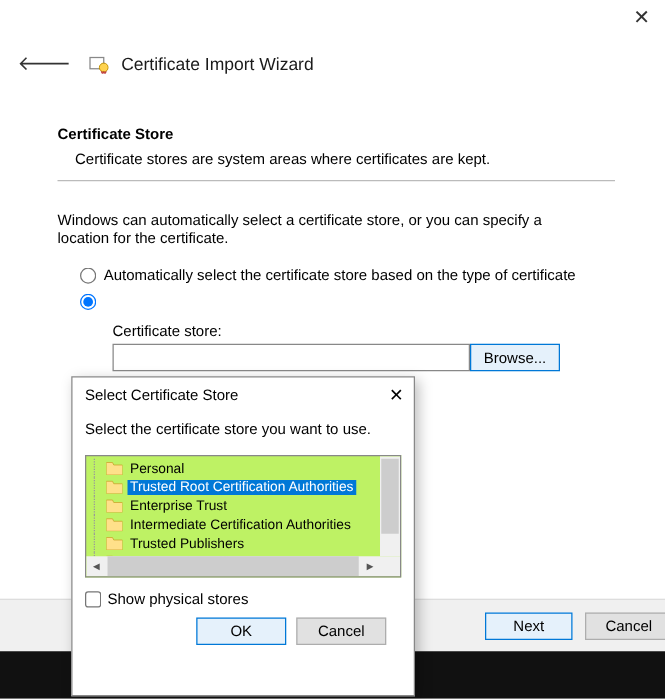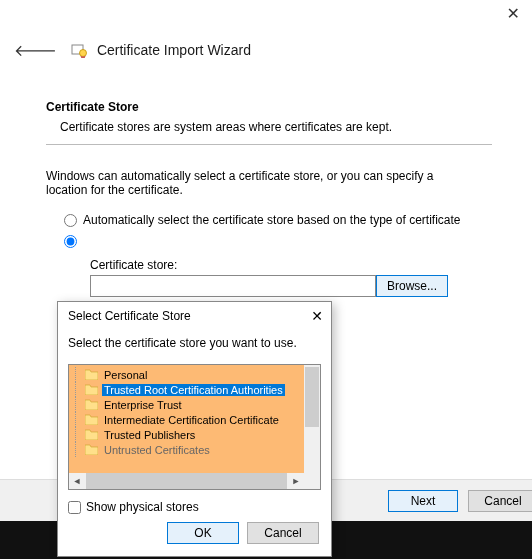--- a/index.html
+++ b/index.html
@@ -100,24 +100,24 @@
   .dlg-title {
     display: flex; justify-content: space-between; align-items: center;
     padding: 6px 8px 6px 10px;
     font-size: 12px;
   }
   .dlg-close { font-size: 14px; cursor: pointer; font-family: Arial, sans-serif; }
   .dlg-body { padding: 6px 10px 0 10px; font-size: 12px; }
   .dlg-desc { margin-bottom: 14px; }
   .tree-outer {
     border: 1px solid #888;
-    height: 126px;
+    height: 98px;
     position: relative;
     overflow: hidden;
-    background: #fdba74;
+    background: #bef264;
   }
   .tree-inner {
     position: absolute; top: 0; left: 0; right: 16px; bottom: 16px;
     padding: 2px 2px 2px 6px;
     overflow: hidden;
   }
   .tree-item {
     display: flex; align-items: center; gap: 4px;
     height: 15px; font-size: 11px;
     white-space: nowrap;
@@ -156,21 +156,21 @@
     font-size: 9px; color: #555;
   }
   .hscroll .track { flex: 1; height: 100%; background: #cdcdcd; margin: 0 1px; }
   .scroll-corner {
     position: absolute; right: 0; bottom: 0; width: 16px; height: 16px;
     background: #f0f0f0;
   }
   .chk-row { display: flex; align-items: center; gap: 5px; margin-top: 10px; font-size: 12px; }
   .dlg-footer {
     display: flex; justify-content: flex-end; gap: 8px;
-    padding: 8px 12px 10px 0;
+    padding: 8px 22px 10px 0;
   }
   .dlg-btn {
     width: 72px; height: 22px; font-size: 12px;
     background: #e1e1e1; border: 1px solid #adadad; cursor: pointer;
   }
   .dlg-btn.primary {
     border: 1px solid #0078d7; background: #e5f1fb;
   }
   input[type=checkbox] { margin: 0; width: 13px; height: 13px; }
 </style>
@@ -247,21 +247,21 @@
             <div class="tree-item">
               <svg class="folder" viewBox="0 0 13 11">
                 <path d="M0 2 L0 11 L13 11 L13 3 L6 3 L5 1 L0 1 Z" fill="#ffe08a" stroke="#c9a227" stroke-width="0.6"></path>
               </svg>
               <span class="label">Enterprise Trust</span>
             </div>
             <div class="tree-item">
               <svg class="folder" viewBox="0 0 13 11">
                 <path d="M0 2 L0 11 L13 11 L13 3 L6 3 L5 1 L0 1 Z" fill="#ffe08a" stroke="#c9a227" stroke-width="0.6"></path>
               </svg>
-              <span class="label">Intermediate Certification Certificate</span>
+              <span class="label">Intermediate Certification Authorities</span>
             </div>
             <div class="tree-item">
               <svg class="folder" viewBox="0 0 13 11">
                 <path d="M0 2 L0 11 L13 11 L13 3 L6 3 L5 1 L0 1 Z" fill="#ffe08a" stroke="#c9a227" stroke-width="0.6"></path>
               </svg>
               <span class="label">Trusted Publishers</span>
             </div>
             <div class="tree-item cut">
               <svg class="folder" viewBox="0 0 13 11">
                 <path d="M0 2 L0 11 L13 11 L13 3 L6 3 L5 1 L0 1 Z" fill="#ffe08a" stroke="#c9a227" stroke-width="0.6"></path>

